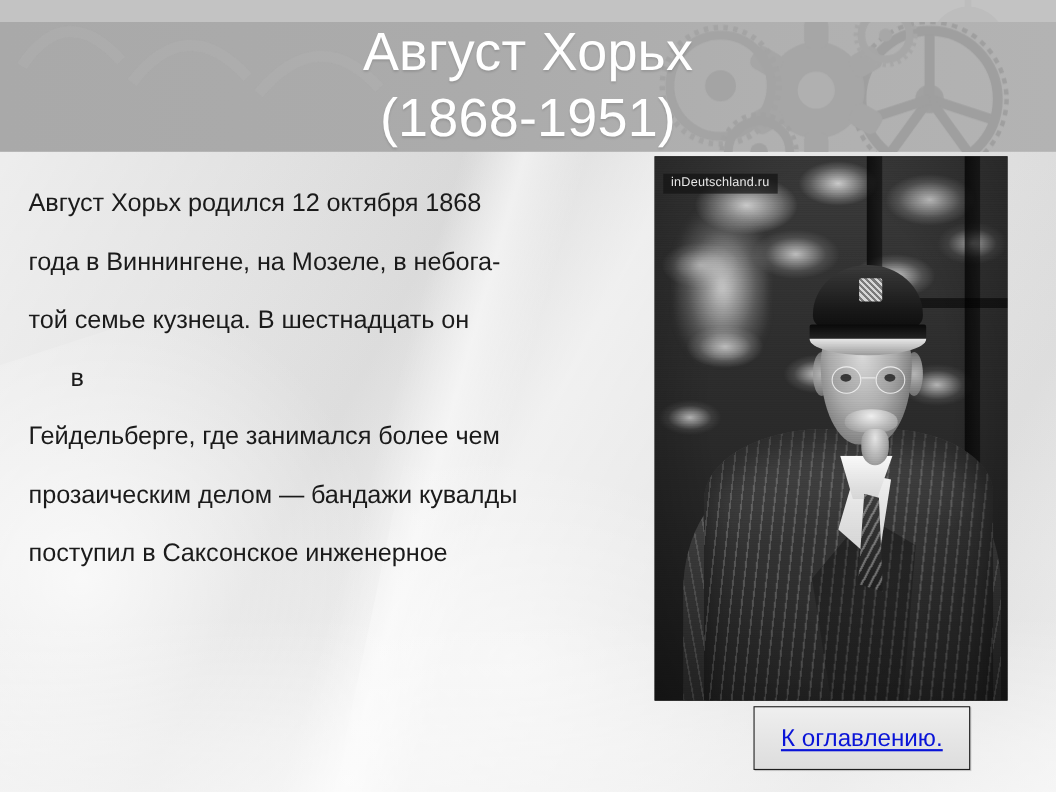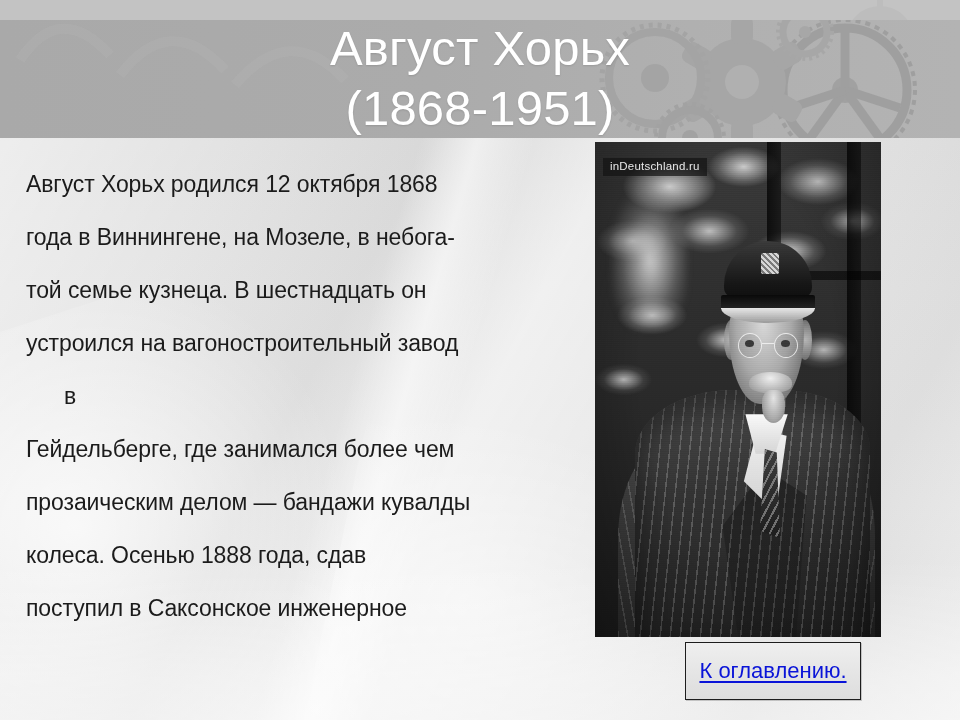--- a/index.html
+++ b/index.html
@@ -123,21 +123,21 @@
     white-space: nowrap;
     letter-spacing: -0.1px;
   }
   .body-line.indent { padding-left: 38px; }
 
   
   #photo {
     position: absolute;
     left: 595px;
     top: 142px;
-    width: 286px;
+    width: 321px;
     height: 495px;
     z-index: 4;
     overflow: hidden;
     background: #1a1a1a;
   }
   .ph {
     position: absolute;
     pointer-events: none;
   }
   
@@ -347,21 +347,21 @@
     letter-spacing: 0.2px;
     z-index: 8;
     white-space: nowrap;
   }
 
   
   #toc-button {
     position: absolute;
     left: 685px;
     top: 642px;
-    width: 176px;
+    width: 197px;
     height: 58px;
     z-index: 9;
     background: linear-gradient(180deg, #efefef 0%, #e6e6e6 48%, #dddddd 100%);
     border: 1.6px solid #1d1d1d;
     display: flex;
     align-items: center;
     justify-content: center;
     box-shadow: 1px 1px 0 rgba(0,0,0,0.18);
     cursor: pointer;
   }
@@ -468,25 +468,23 @@
 
   <div id="title-block">
     <div class="title-line">Август Хорьх</div>
     <div class="title-line">(1868-1951)</div>
   </div>
 
   <div id="body-text">
     <div class="body-line">Август Хорьх родился 12 октября 1868</div>
     <div class="body-line">года в Виннингене, на Мозеле, в небога-</div>
     <div class="body-line">той семье кузнеца. В шестнадцать он</div>
-    <div class="body-line">устроился на вагоностроительный завод</div>
     <div class="body-line indent">в</div>
     <div class="body-line">Гейдельберге, где занимался более чем</div>
     <div class="body-line">прозаическим делом — бандажи кувалды</div>
-    <div class="body-line">колеса. Осенью 1888 года, сдав</div>
     <div class="body-line">поступил в Саксонское инженерное</div>
 
   </div>
 
   <div id="photo">
     <div class="ph ph-bg"></div>
     <div class="ph ph-building"></div>
     <div class="ph ph-post p1"></div>
     <div class="ph ph-post p2"></div>
     <div class="ph ph-rail"></div>

